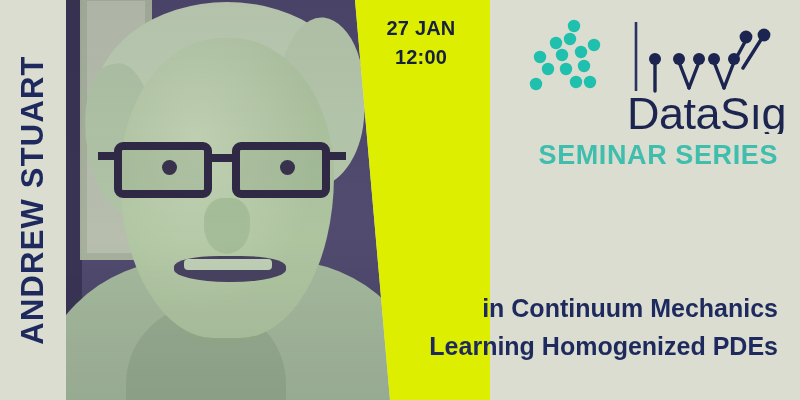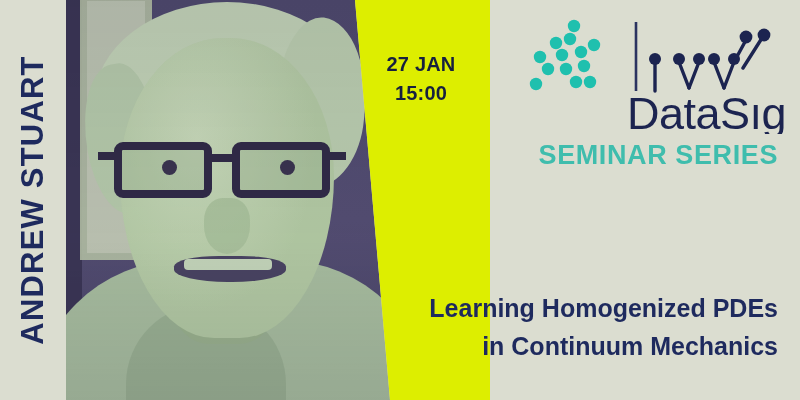--- a/index.html
+++ b/index.html
@@ -239,21 +239,20 @@
     left: 356px;
     top: 14px;
     width: 130px;
     z-index: 6;
     text-align: center;
     color: #16203f;
     font-weight: bold;
     font-size: 20px;
     line-height: 1.45;
     letter-spacing: .2px;
-    margin-top: 36px;
   }
   .datetime div { white-space: nowrap; }
 
   
   .logo {
     position: absolute;
     right: 12px;
     top: 16px;
     width: 270px;
     height: 118px;
@@ -324,21 +323,21 @@
   </div>
 
   <div class="yellow-block"></div>
 
   <div class="speaker-strip">
     <div class="speaker-name">ANDREW STUART</div>
   </div>
 
   <div class="datetime">
     <div>27 JAN</div>
-    <div>15:00</div>
+    <div>12:00</div>
   </div>
 
   <div class="logo">
     <svg width="270" height="118" viewBox="0 0 270 118" xmlns="http://www.w3.org/2000/svg">
       <g fill="#1fc0ae">
         <circle cx="18" cy="68" r="6.2"></circle>
         <circle cx="30" cy="53" r="6.2"></circle>
         <circle cx="44" cy="39" r="6.2"></circle>
         <circle cx="22" cy="41" r="6.2"></circle>
         <circle cx="38" cy="27" r="6.2"></circle>
@@ -371,17 +370,17 @@
         <circle cx="228" cy="21" r="6.4" stroke="none"></circle>
         <circle cx="246" cy="19" r="6.4" stroke="none"></circle>
       </g>
       <text x="268" y="113" text-anchor="end" font-family="Liberation Sans, sans-serif" font-size="45" fill="#1c2450" letter-spacing="-0.5">DataSıg</text>
     </svg>
   </div>
 
   <div class="seminar-series">SEMINAR SERIES</div>
 
   <div class="talk-title">
+    <div>in Continuum Mechanics</div>
     <div>Learning Homogenized PDEs</div>
-    <div>in Continuum Mechanics</div>
   </div>
 
 </div>
 
 </body></html>

